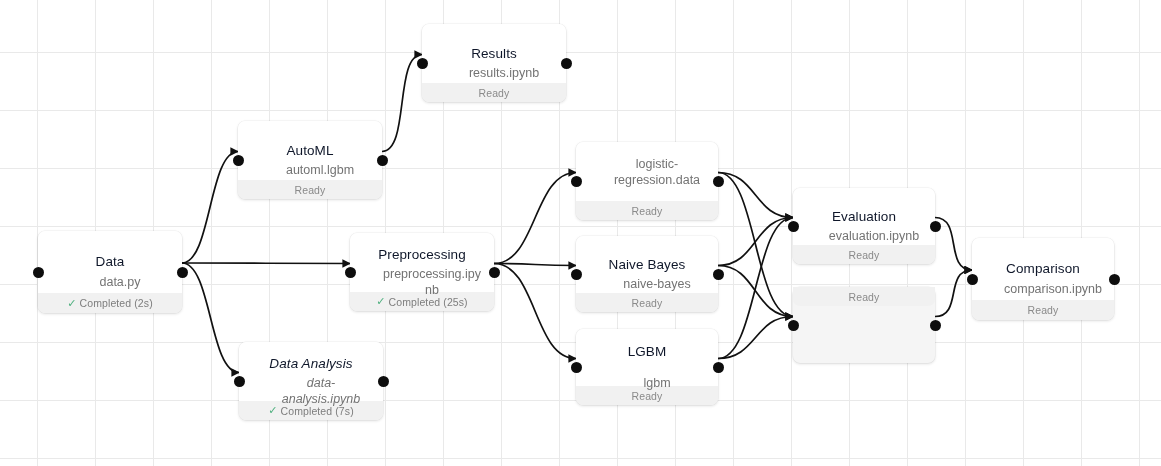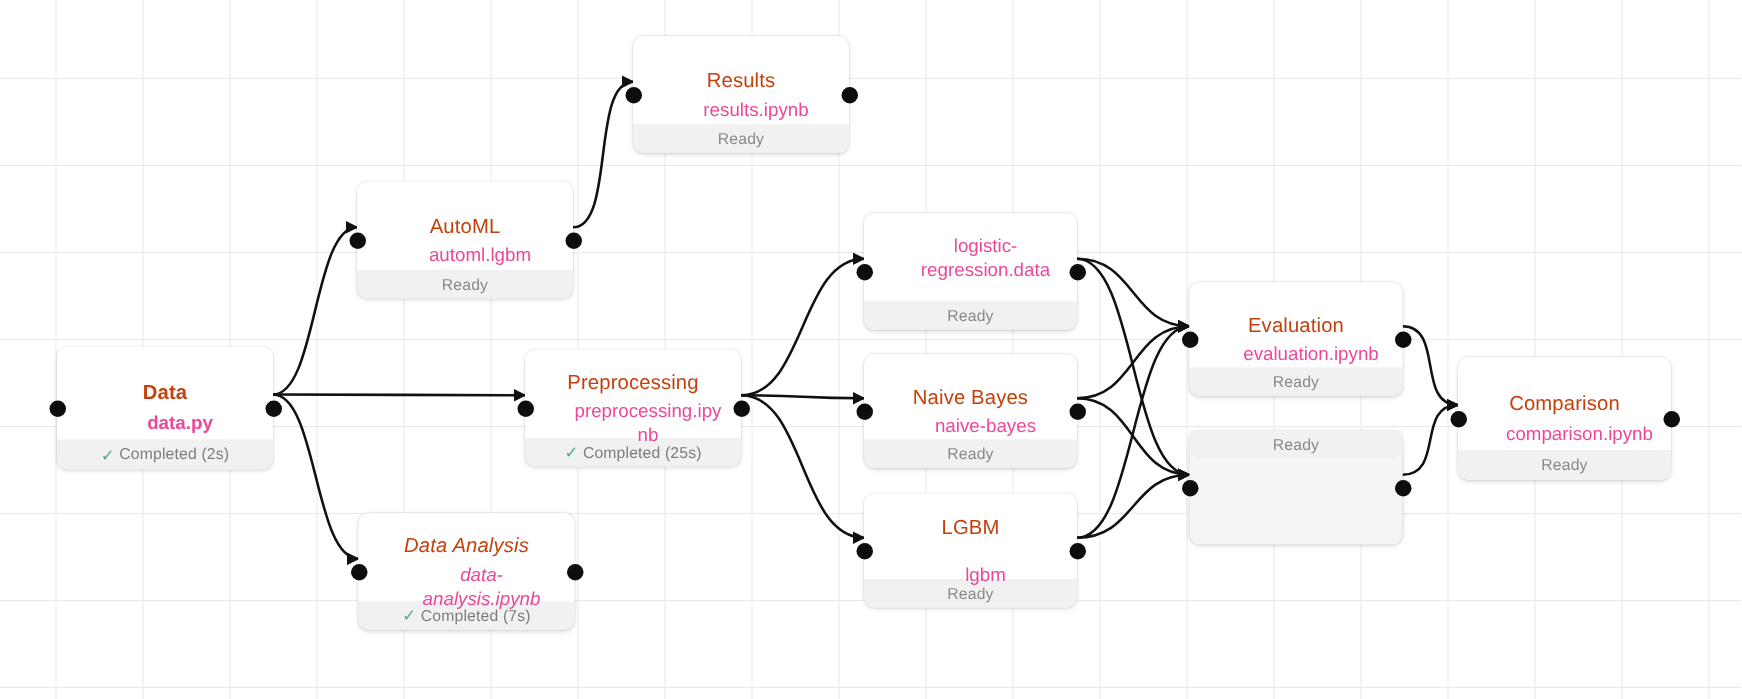--- a/index.html
+++ b/index.html
@@ -50,28 +50,28 @@
     border-radius: 7px 7px 0 0;
     display: flex;
     flex-direction: column;
     align-items: center;
     justify-content: center;
     text-align: center;
     padding: 4px 10px 6px 10px;
   }
   .node-title {
     font-size: 13.5px;
-    color: #c2410c;
+    color: #0f172a;
     line-height: 1.35;
     letter-spacing: 0.1px;
     margin-top: 21px;
   }
   .node-file {
     font-size: 12.5px;
-    color: #ec4899;
+    color: #737373;
     line-height: 1.28;
     margin-top: 2px;
     word-break: break-word;
     padding-left: 20px;
   }
   .node-footer {
     box-sizing: border-box;
     height: 19px;
     display: flex;
     align-items: center;
@@ -128,21 +128,21 @@
         <path d="M 718 265.5 C 757 265.5, 754 217.5, 793 217.5" class="edge-path" marker-end="url(#arrow)"></path>
         <path d="M 718 265.5 C 757 265.5, 754 316.5, 793 316.5" class="edge-path" marker-end="url(#arrow)"></path>
         <path d="M 718 358.5 C 757 358.5, 754 217.5, 793 217.5" class="edge-path" marker-end="url(#arrow)"></path>
         <path d="M 718 358.5 C 757 358.5, 754 316.5, 793 316.5" class="edge-path" marker-end="url(#arrow)"></path>
         <path d="M 935 217.5 C 963 217.5, 944 270, 972 270" class="edge-path" marker-end="url(#arrow)"></path>
         <path d="M 935 316.5 C 963 316.5, 944 270, 972 270" class="edge-path" marker-end="url(#arrow)"></path>
       </g>
   </svg>
   <div id="nodes-layer">
       <div class="node" style="left: 38px; top: 231px; width: 144px; height: 82px;">
-        <div class="node-body" style="height: 62px; font-weight: bold;">
+        <div class="node-body" style="height: 62px;">
           <div class="node-title">Data</div>
           <div class="node-file">data.py</div>
         </div>
         <div class="node-footer done" style="height: 20px;">
           <span class="check">✓</span>
           <span>Completed (2s)</span>
         </div>
         <div class="port in"></div>
         <div class="port out"></div>
       </div>

